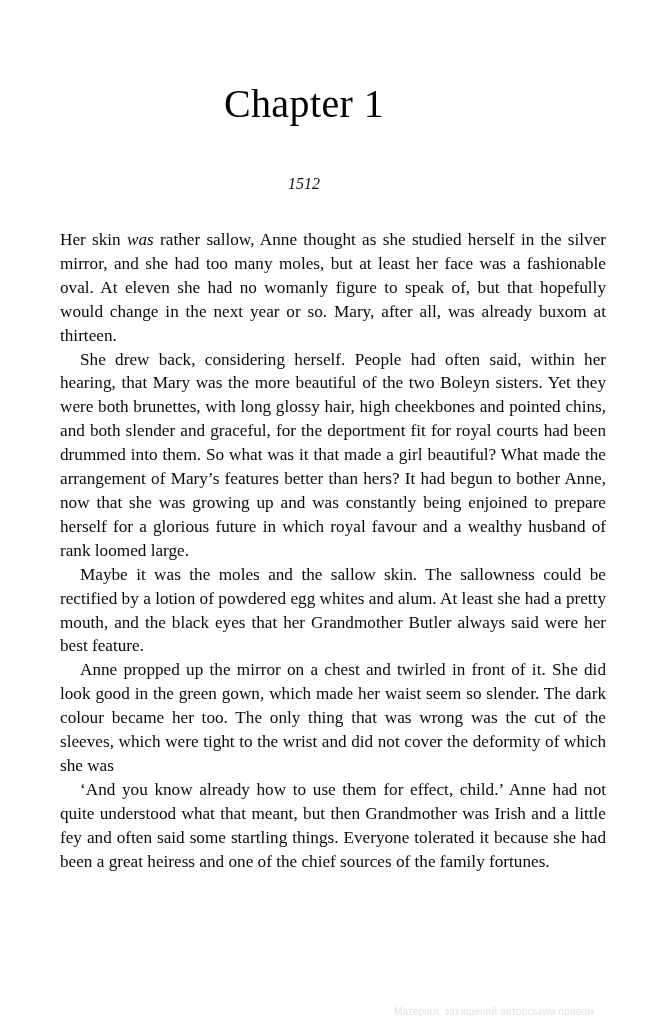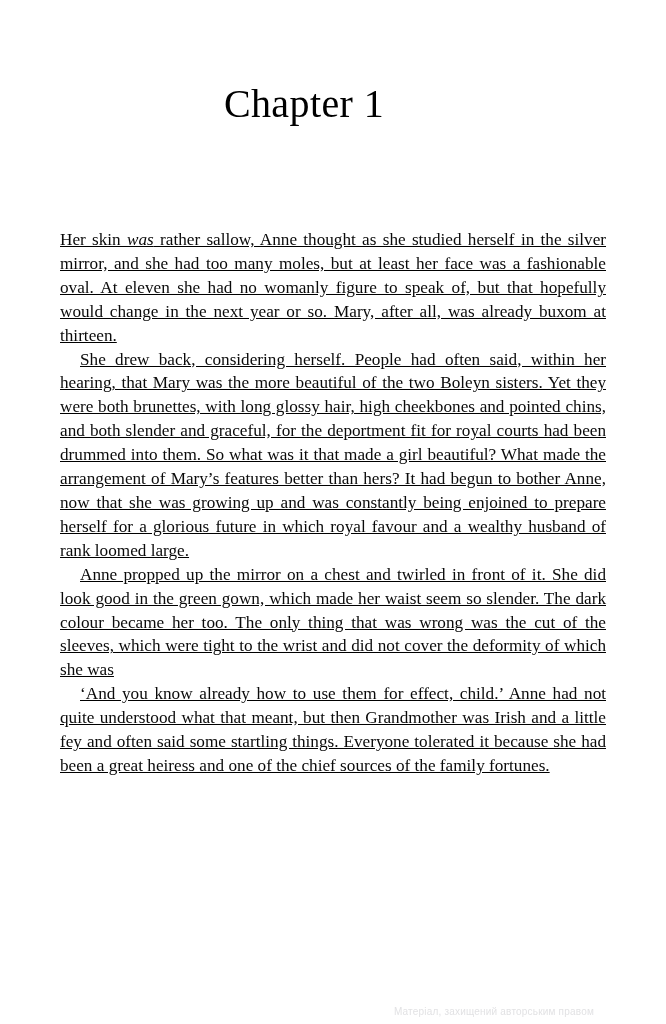--- a/index.html
+++ b/index.html
@@ -44,21 +44,20 @@
     color: #111111;
   }
 
   .body-text {
     margin: 0;
     padding: 0;
     position: absolute;
     left: 60px;
     top: 228px;
     width: 546px;
-    text-decoration: underline;
   }
 
   .body-text p {
     margin: 0;
     text-align: justify;
     text-justify: inter-word;
     font-size: 17.2px;
     line-height: 23.9px;
     color: #0a0a0a;
     hyphens: none;
@@ -88,29 +87,31 @@
     user-select: none;
   }
 </style>
 </head>
 <body>
 
 <div class="page">
 
   <h1 class="chapter-heading">Chapter 1</h1>
 
+  <div class="date-line">1512</div>
 
   <div class="body-text">
 
     <p class="last-line-natural">
       <span>Her skin </span><em>was</em><span> rather sallow, Anne thought as she studied herself in the silver mirror, and she had too many moles, but at least her face was a fashionable oval. At eleven she had no womanly figure to speak of, but that hopefully would change in the next year or so. Mary, after all, was already buxom at thirteen.</span>
     </p>
 
     <p class="indent last-line-natural">She drew back, considering herself. People had often said, within her hearing, that Mary was the more beautiful of the two Boleyn sisters. Yet they were both brunettes, with long glossy hair, high cheekbones and pointed chins, and both slender and graceful, for the deportment fit for royal courts had been drummed into them. So what was it that made a girl beautiful? What made the arrangement of Mary’s features better than hers? It had begun to bother Anne, now that she was growing up and was constantly being enjoined to prepare herself for a glorious future in which royal favour and a wealthy husband of rank loomed large.</p>
 
+    <p class="indent last-line-natural">Maybe it was the moles and the sallow skin. The sallowness could be rectified by a lotion of powdered egg whites and alum. At least she had a pretty mouth, and the black eyes that her Grandmother Butler always said were her best feature.</p>
 
     <p class="indent">Anne propped up the mirror on a chest and twirled in front of it. She did look good in the green gown, which made her waist seem so slender. The dark colour became her too. The only thing that was wrong was the cut of the sleeves, which were tight to the wrist and did not cover the deformity of which she was</p>
 
     <p class="indent last-line-natural">‘And you know already how to use them for effect, child.’ Anne had not quite understood what that meant, but then Grandmother was Irish and a little fey and often said some startling things. Everyone tolerated it because she had been a great heiress and one of the chief sources of the family fortunes.</p>
 
   </div>
 
   <div class="watermark">Матеріал, захищений авторським правом</div>
 
 </div>

